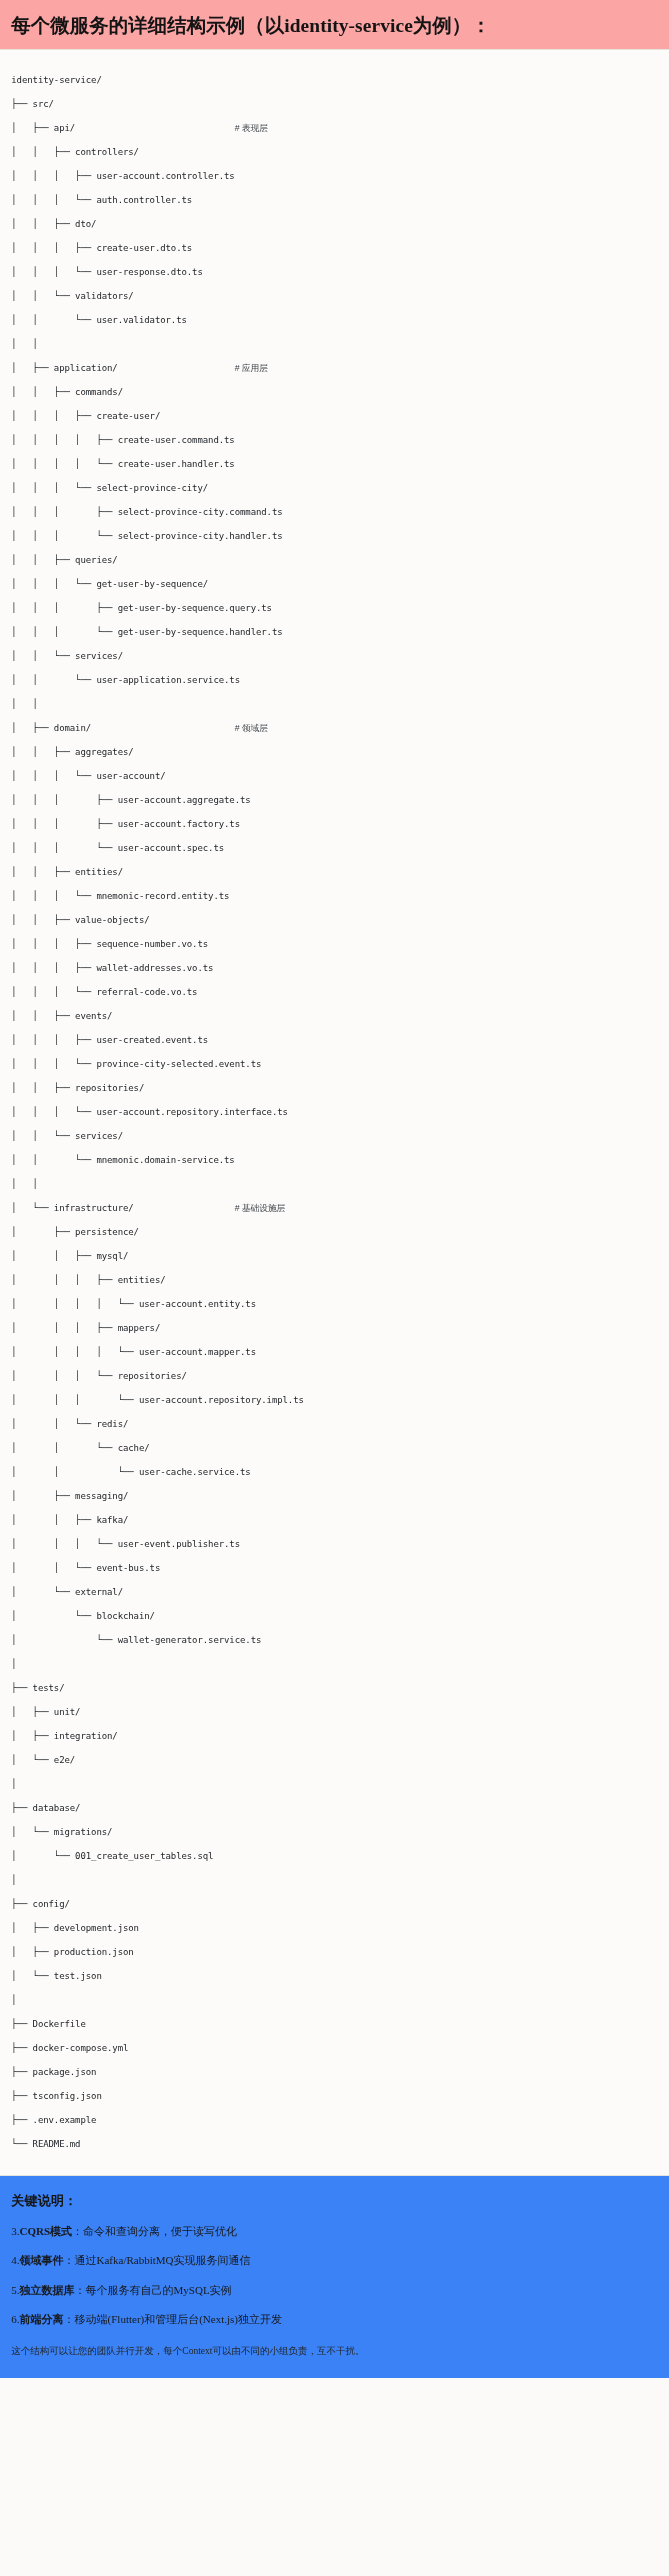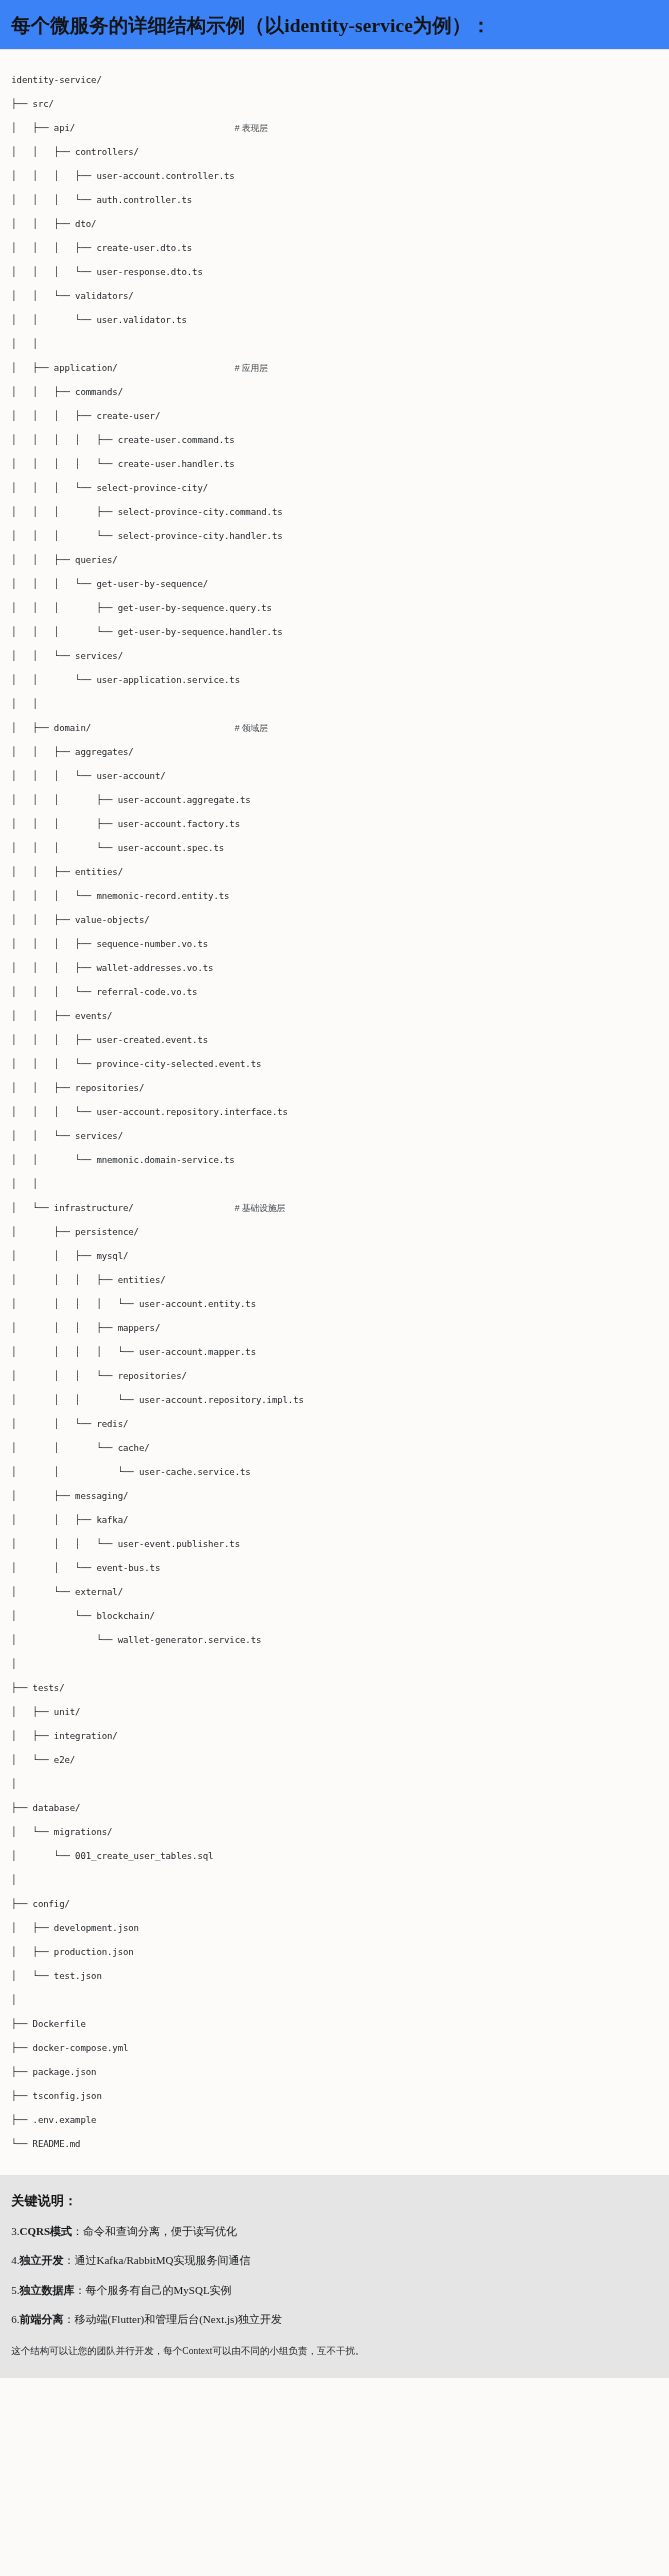--- a/index.html
+++ b/index.html
@@ -12,21 +12,21 @@
     width: 669px;
     font-family: "Liberation Serif", "DejaVu Serif", serif;
     color: #1a1a1a;
     -webkit-font-smoothing: antialiased;
   }
 
   
   .doc-header {
     padding: 13.8px 11.3px 11.3px 11.3px;
     border-bottom: 0.6px solid #e6e3dd;
-    background: #3b82f6;
+    background: #fca5a5;
   }
   .doc-title {
     font-family: "Liberation Serif", "DejaVu Serif", serif;
     font-weight: bold;
     font-size: 19.4px;
     line-height: 1.25;
     letter-spacing: 0.1px;
     margin: 0;
     color: #141414;
   }
@@ -49,21 +49,21 @@
   }
   .tree-pre .cmt {
     font-family: "Liberation Sans", "DejaVu Sans", sans-serif;
     color: #3c4248;
     font-size: 8.8px;
   }
 
   
   .notes-block {
     padding: 16.3px 11.3px 19px 11.3px;
-    background: #e5e5e5;
+    background: #3b82f6;
   }
   .notes-heading {
     font-family: "Liberation Serif", "DejaVu Serif", serif;
     font-weight: bold;
     font-size: 13px;
     margin: 0 0 12.5px 0;
     color: #141414;
     letter-spacing: 0.2px;
   }
   .notes-list {
@@ -188,19 +188,19 @@
 ├── package.json
 ├── tsconfig.json
 ├── .env.example
 └── README.md</pre>
 </section>
 
 <section class="notes-block">
   <h2 class="notes-heading">关键说明：</h2>
   <ol class="notes-list">
       <li class="note-item"><span class="note-index">3.</span><span class="note-term">CQRS模式</span><span class="note-text">：命令和查询分离，便于读写优化</span></li>
-      <li class="note-item"><span class="note-index">4.</span><span class="note-term">独立开发</span><span class="note-text">：通过Kafka/RabbitMQ实现服务间通信</span></li>
+      <li class="note-item"><span class="note-index">4.</span><span class="note-term">领域事件</span><span class="note-text">：通过Kafka/RabbitMQ实现服务间通信</span></li>
       <li class="note-item"><span class="note-index">5.</span><span class="note-term">独立数据库</span><span class="note-text">：每个服务有自己的MySQL实例</span></li>
       <li class="note-item"><span class="note-index">6.</span><span class="note-term">前端分离</span><span class="note-text">：移动端(Flutter)和管理后台(Next.js)独立开发</span></li>
     </ol>
   <p class="notes-footer">这个结构可以让您的团队并行开发，每个Context可以由不同的小组负责，互不干扰。</p>
 </section>
 
 
 </body></html>

